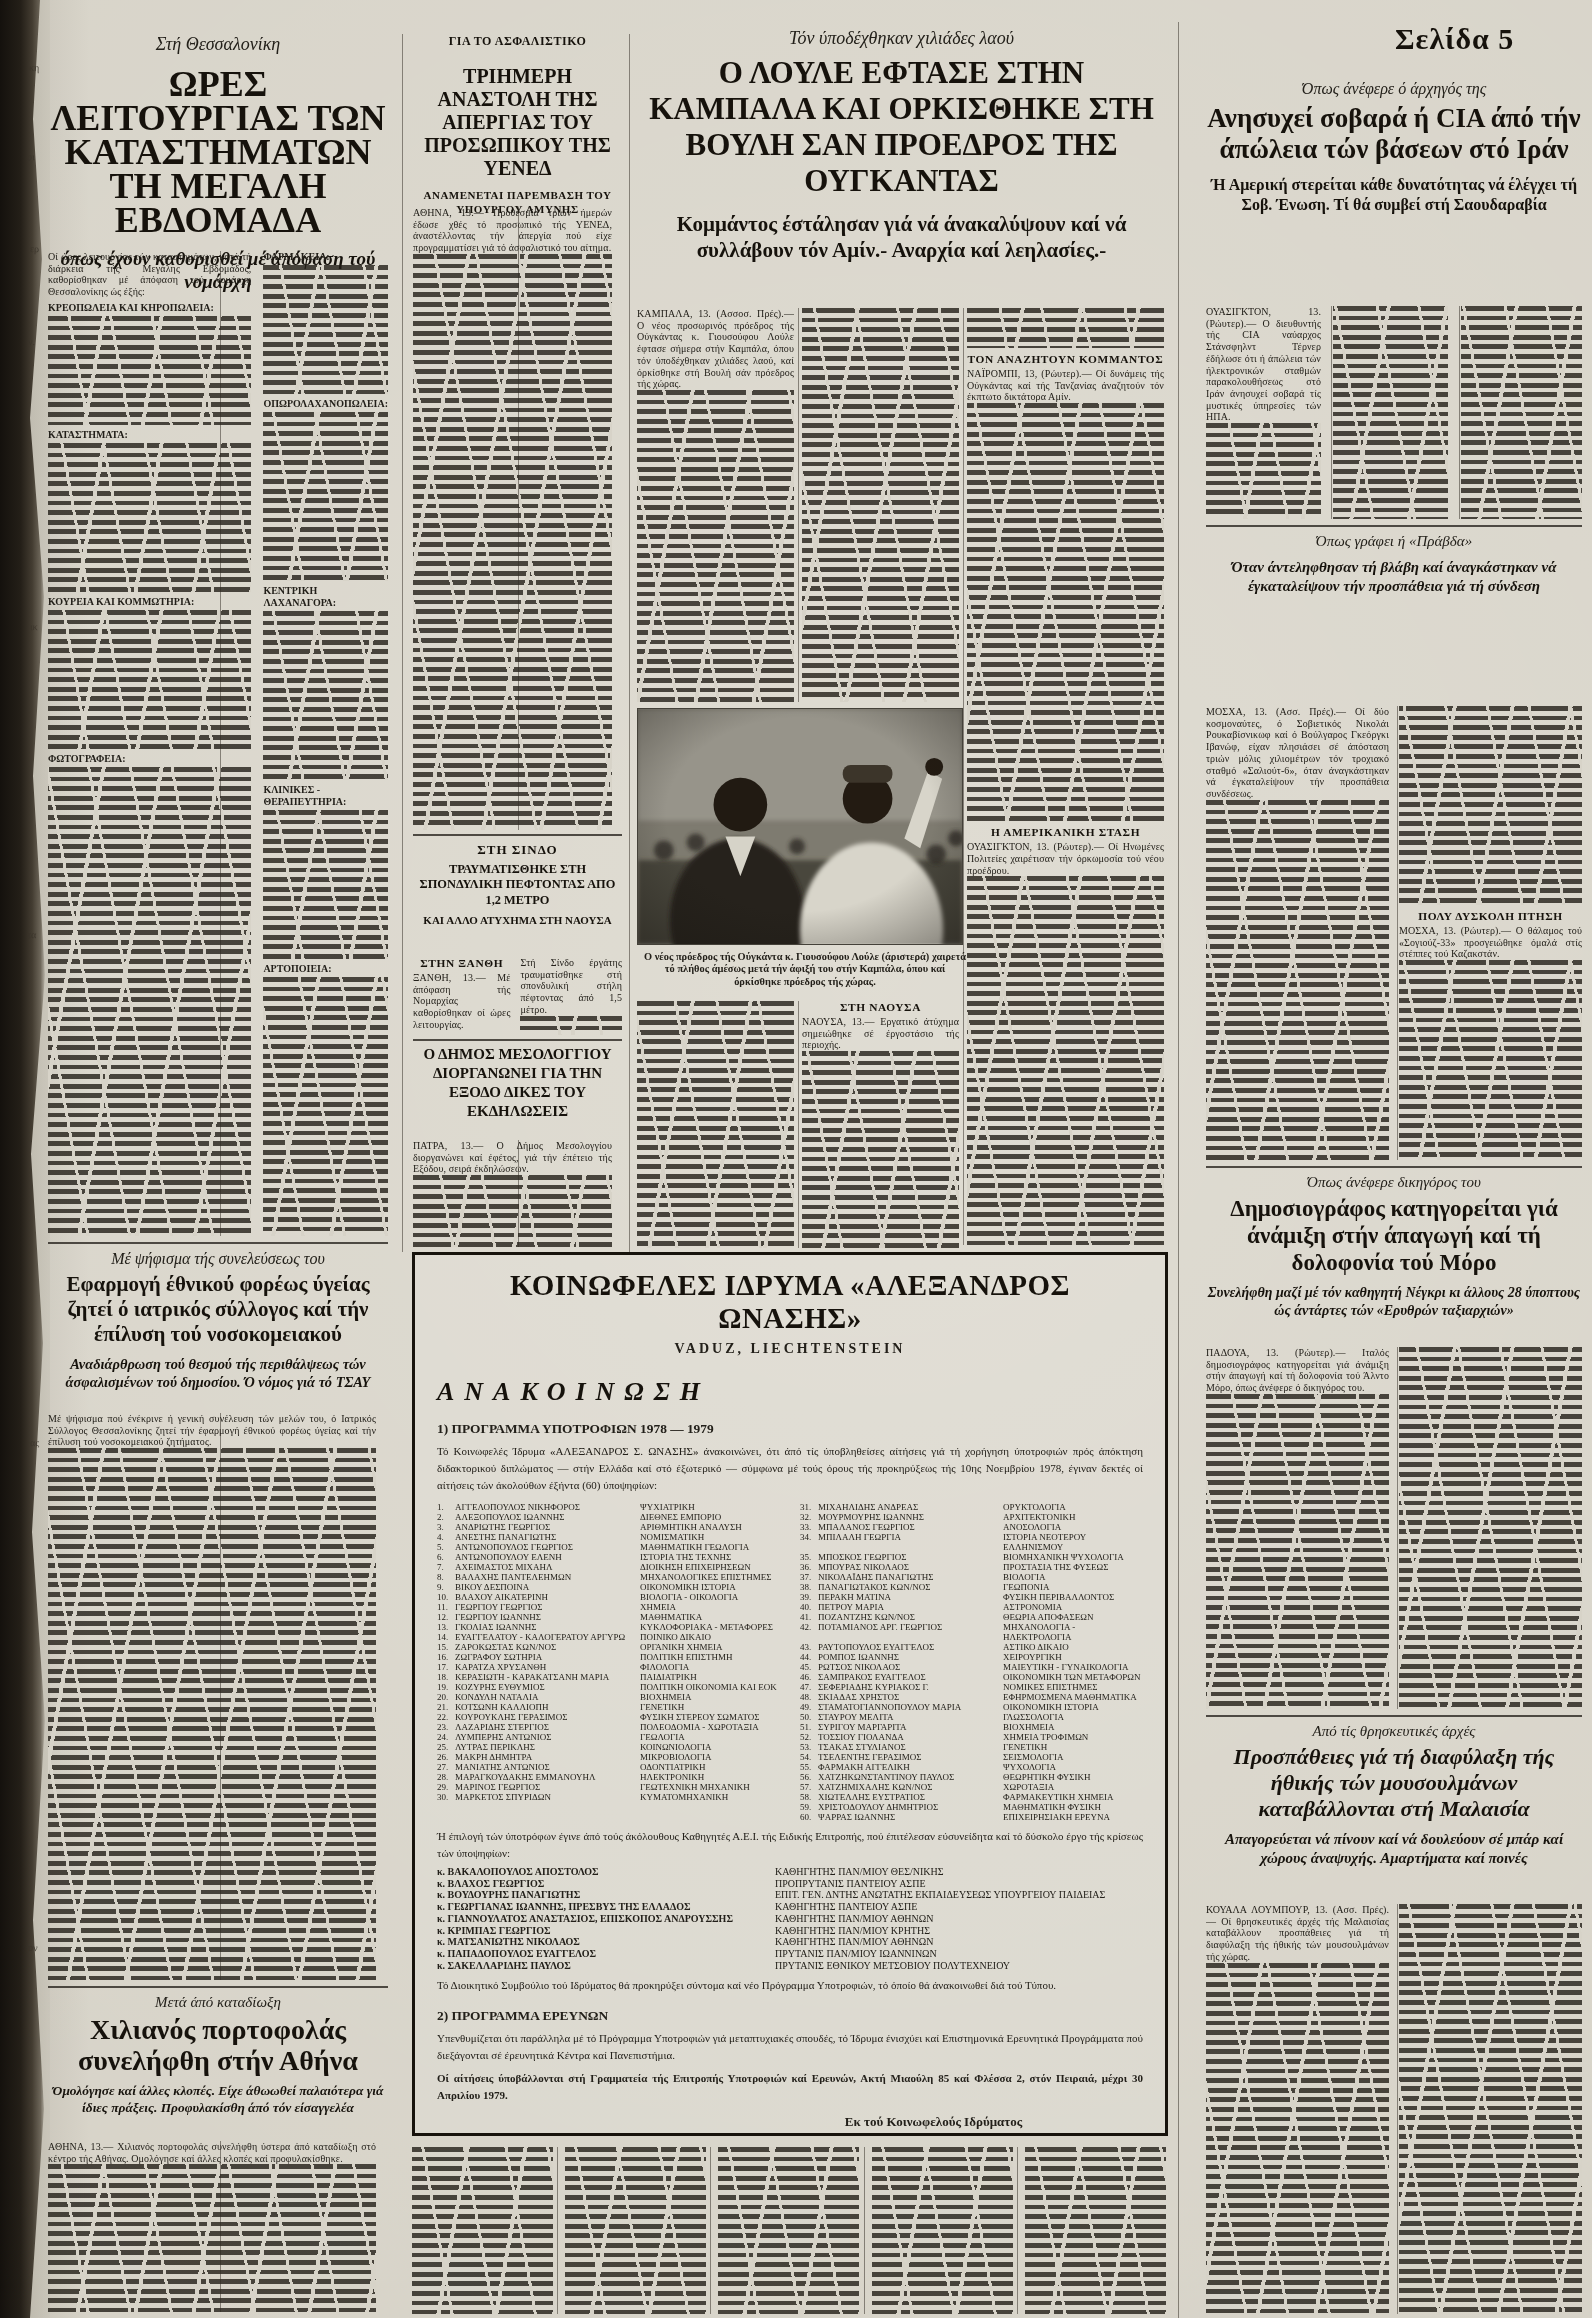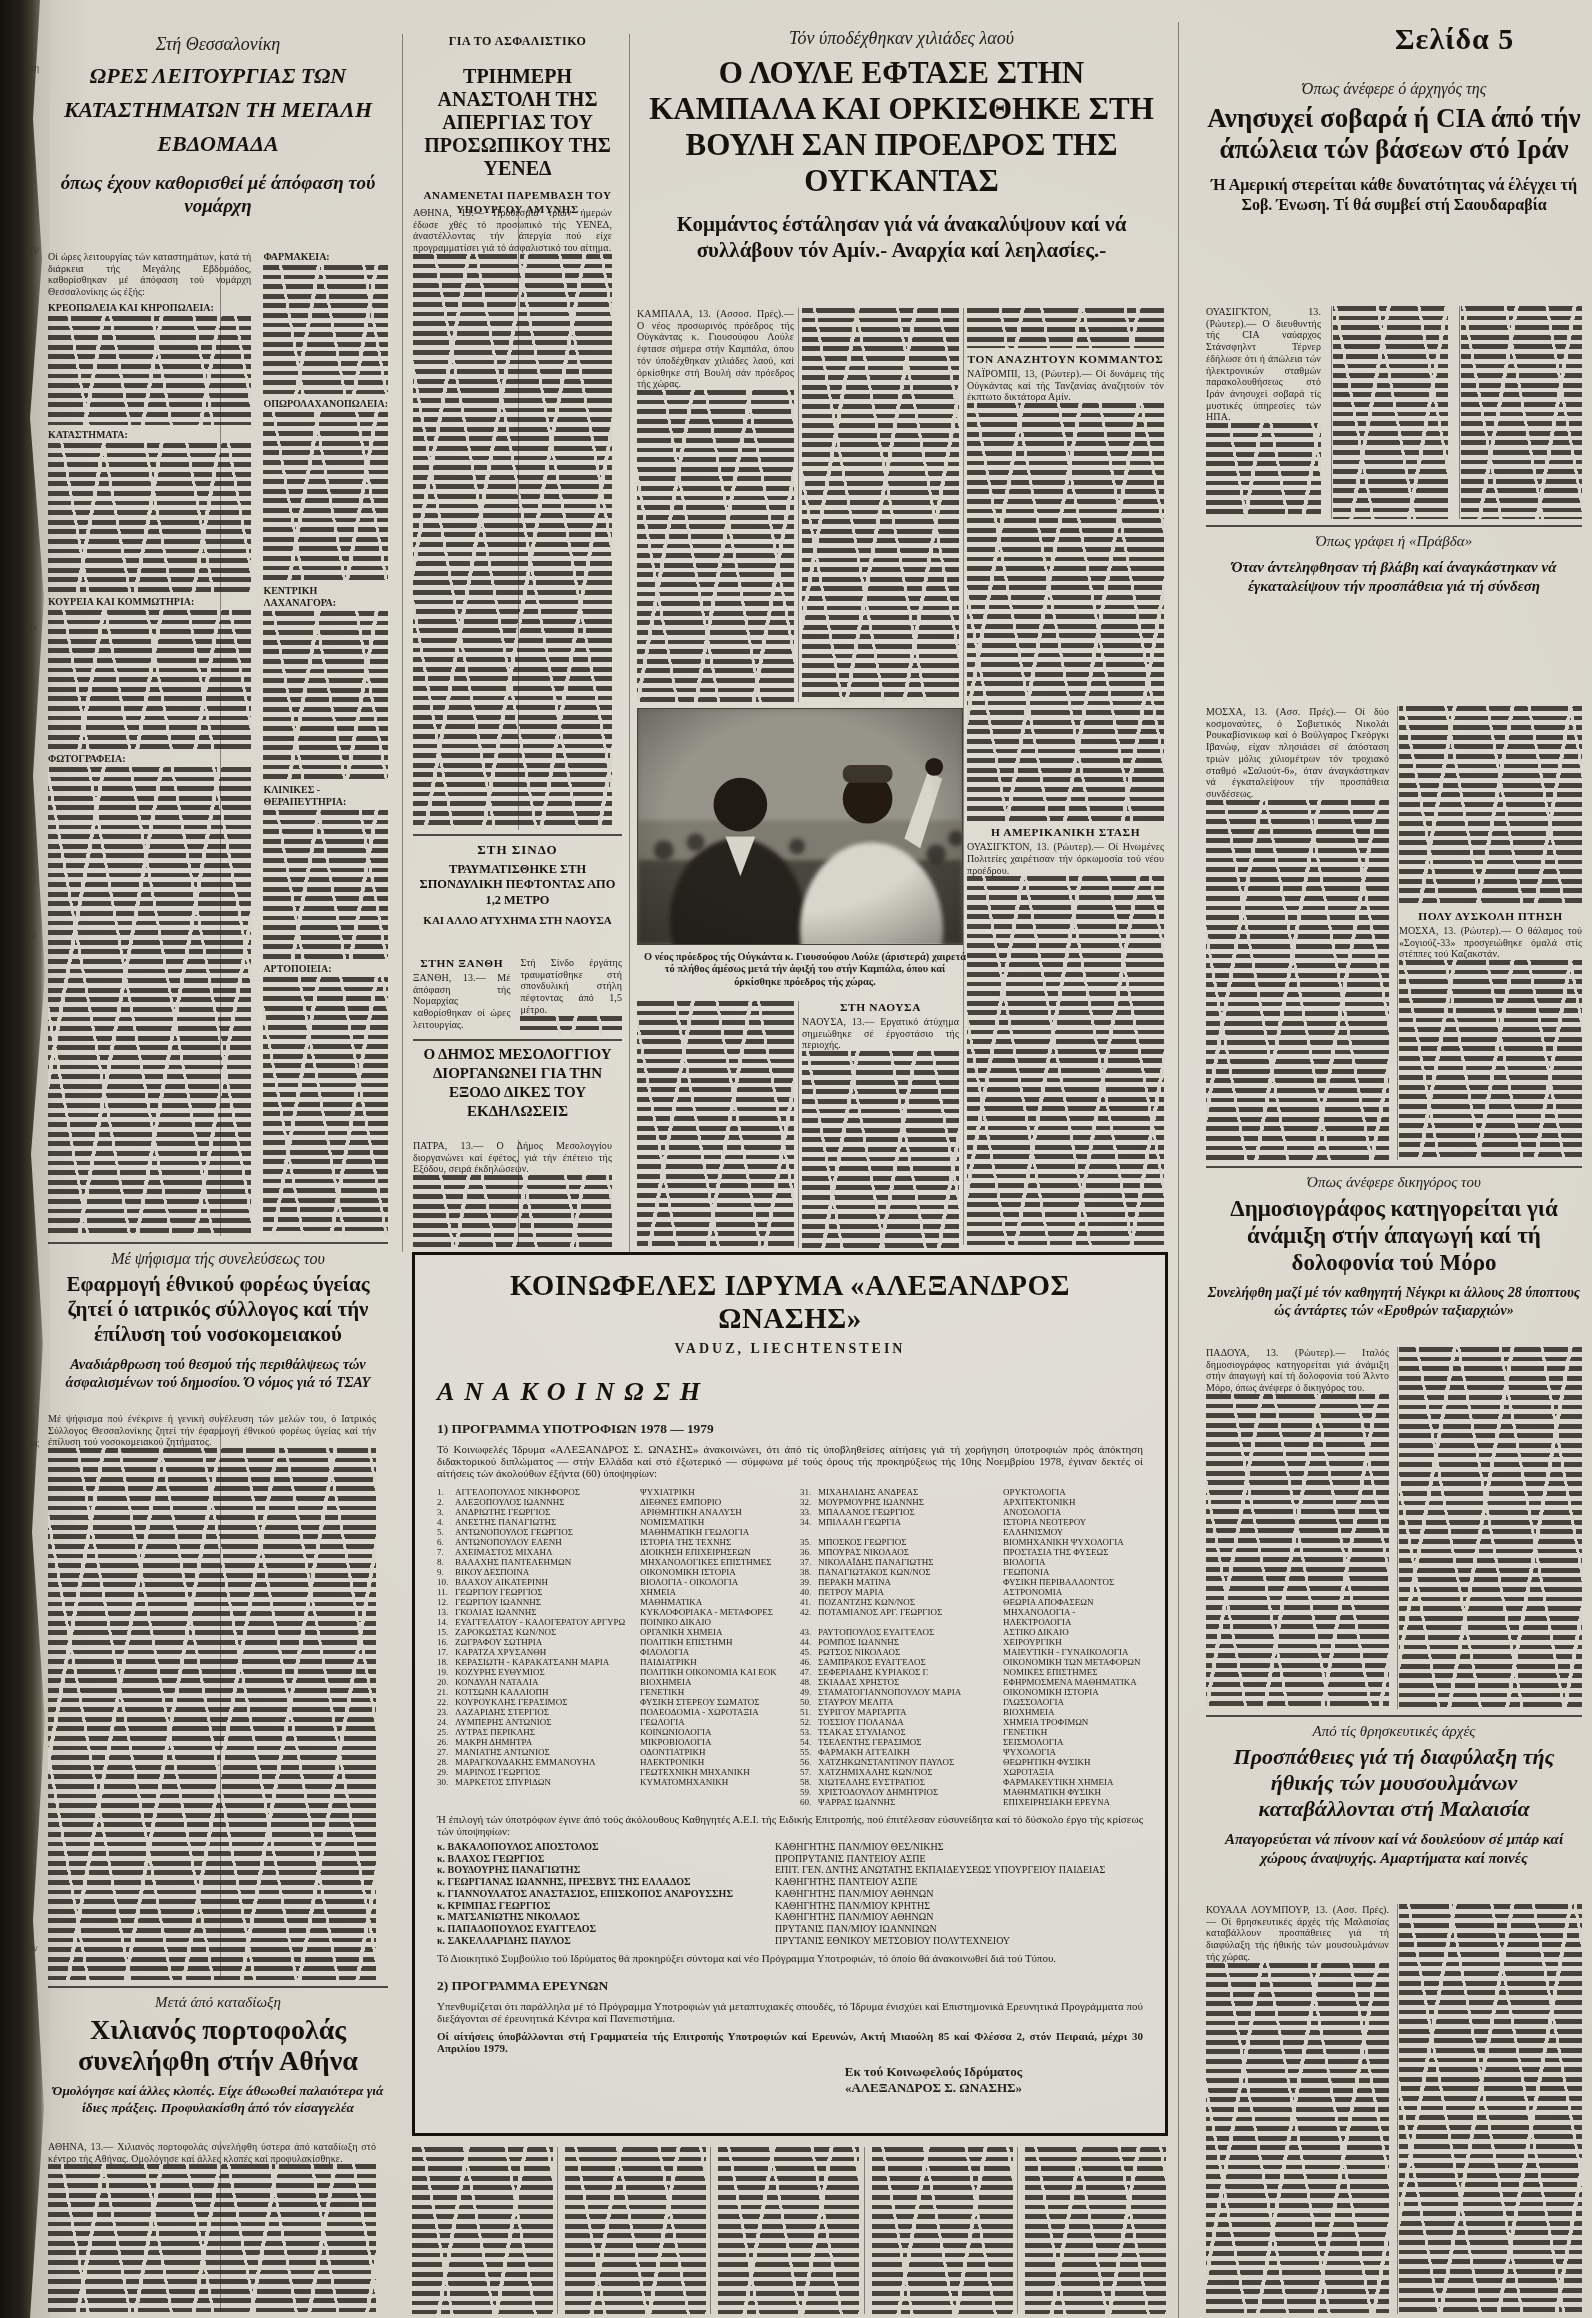--- a/index.html
+++ b/index.html
@@ -39,21 +39,21 @@
     font-size:30px;font-weight:bold;letter-spacing:1px;color:var(--hl);
     border-bottom:9px solid #4d7c0f;padding:0 10px 3px;
   }
   .photo{border:1px solid rgba(30,26,20,.6);background:#7e7b70;}
   .cap{font-size:10.4px;font-weight:bold;line-height:12.4px;text-align:center;padding:2px 6px;}
   .adbox{border:3px solid #17130c;padding:14px 22px;background:rgba(255,255,252,.10);}
   .ad-org{font-size:29px;font-weight:bold;text-align:center;letter-spacing:0.5px;color:var(--hl);}
   .ad-loc{font-size:14px;font-weight:bold;text-align:center;letter-spacing:3px;margin-top:6px;}
   .ad-title{font-size:26px;font-weight:bold;text-align:left;letter-spacing:10px;margin-top:20px;color:var(--hl);font-style:italic;}
   .ad-s{font-size:13.4px;font-weight:bold;margin-top:14px;}
-  .ad-p{font-size:11px;line-height:12px;text-align:justify;margin-top:6px;}
+  .ad-p{font-size:11px;line-height:17px;text-align:justify;margin-top:6px;}
   .ad-cols{display:flex;gap:20px;margin-top:8px;}
   .ad-col{flex:1;}
   .srow{display:flex;font-size:9px;line-height:10px;}
   .sn{width:18px;flex:none;}
   .sname{width:185px;flex:none;}
   .sfield{flex:1;}
   .crow{display:flex;font-size:10px;line-height:11.7px;}
   .cname{width:338px;flex:none;font-weight:bold;}
   .ctitle{flex:1;font-size:10px;}
   .ad-sig{margin:10px 60px 0 auto;width:299px;text-align:center;font-weight:bold;font-size:13px;line-height:16px;}
@@ -71,21 +71,21 @@
 <span class="frag" style="left:27px;top:929px;">τα</span>
 <span class="frag" style="left:30px;top:1437px;">ας</span>
 <span class="frag" style="left:28px;top:1942px;">ον</span>
 
 <div class="a" style="left:1385px;top:22px;">
   <span class="pagelabel">Σελίδα 5</span>
 </div>
 
 <div class="a" style="left:48px;top:34px;width:340px;">
   <div class="k" style="font-size:18px;">Στή Θεσσαλονίκη</div>
-  <div class="hl" style="font-size:22px;line-height:34px;margin-top:4px;font-style:italic;">ΩΡΕΣ ΛΕΙΤΟΥΡΓΙΑΣ ΤΩΝ ΚΑΤΑΣΤΗΜΑΤΩΝ ΤΗ ΜΕΓΑΛΗ ΕΒΔΟΜΑΔΑ</div>
+  <div class="hl" style="font-size:36px;line-height:34px;margin-top:12px;">ΩΡΕΣ ΛΕΙΤΟΥΡΓΙΑΣ ΤΩΝ ΚΑΤΑΣΤΗΜΑΤΩΝ ΤΗ ΜΕΓΑΛΗ ΕΒΔΟΜΑΔΑ</div>
   <div class="hl k" style="font-size:19px;line-height:23px;margin-top:10px;">όπως έχουν καθορισθεί μέ άπόφαση τού νομάρχη</div>
 </div>
 <div class="a row" style="left:48px;top:251px;width:340px;height:985px;">
   <div class="c f">
     <div class="ld">Οί ώρες λειτουργίας τών καταστημάτων, κατά τή διάρκεια τής Μεγάλης Εβδομάδος, καθορίσθηκαν μέ άπόφαση τού νομάρχη Θεσσαλονίκης ώς έξής:</div>
     <div class="lb">ΚΡΕΟΠΩΛΕΙΑ ΚΑΙ ΚΗΡΟΠΩΛΕΙΑ:</div>
     <div class="sim" style="height:109px;"></div>
     <div class="lb">ΚΑΤΑΣΤΗΜΑΤΑ:</div>
     <div class="sim" style="height:149px;"></div>
     <div class="lb">ΚΟΥΡΕΙΑ ΚΑΙ ΚΟΜΜΩΤΗΡΙΑ:</div>

